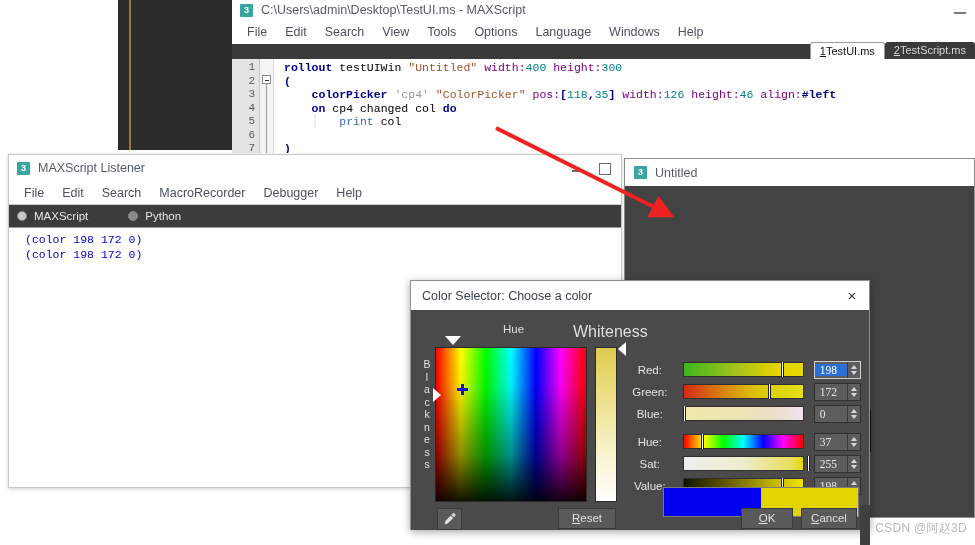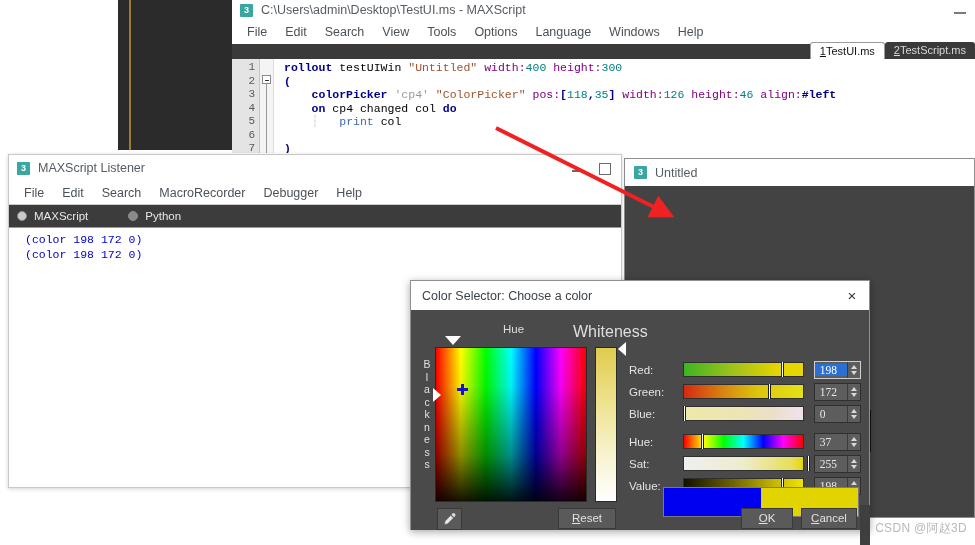--- a/index.html
+++ b/index.html
@@ -253,21 +253,21 @@
     position: absolute; left: 207px; top: 32px; width: 0; height: 0;
     border-top: 7px solid transparent; border-bottom: 7px solid transparent;
     border-right: 8px solid #ffffff; cursor: pointer;
   }
 
   
   .cs-sliders { position: absolute; left: 218px; top: 50px; width: 232px; }
   .cs-row { display: flex; align-items: center; height: 19px; margin-bottom: 3px; }
   .cs-row.gap { margin-top: 9px; }
   .cs-row-label {
-    width: 44px; text-align: left; font-size: 11.5px; color: #e3e3e3;
+    width: 44px; text-align: center; font-size: 11.5px; color: #e3e3e3;
     margin-right: 12px;
   }
   .cs-slider {
     position: relative; width: 128px; height: 15px; border: 1px solid #2f2f2f;
     cursor: pointer;
   }
   .cs-slider .thumb {
     position: absolute; top: -1px; width: 3px; height: 15px;
     background: #ffffff; border-left: 1px solid #202020; border-right: 1px solid #202020;
   }

